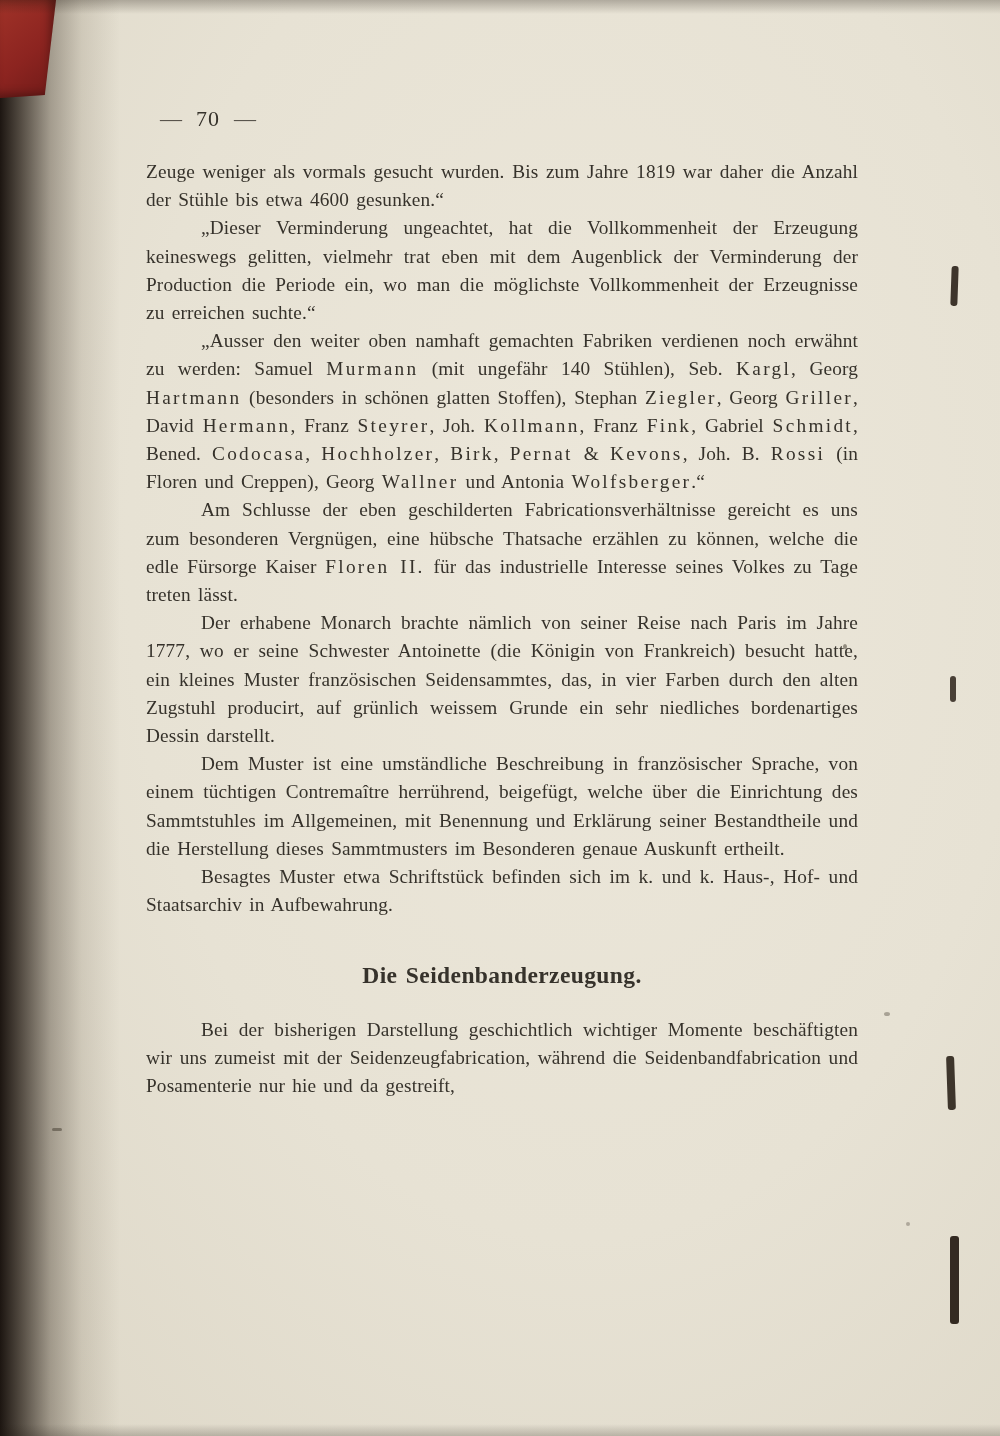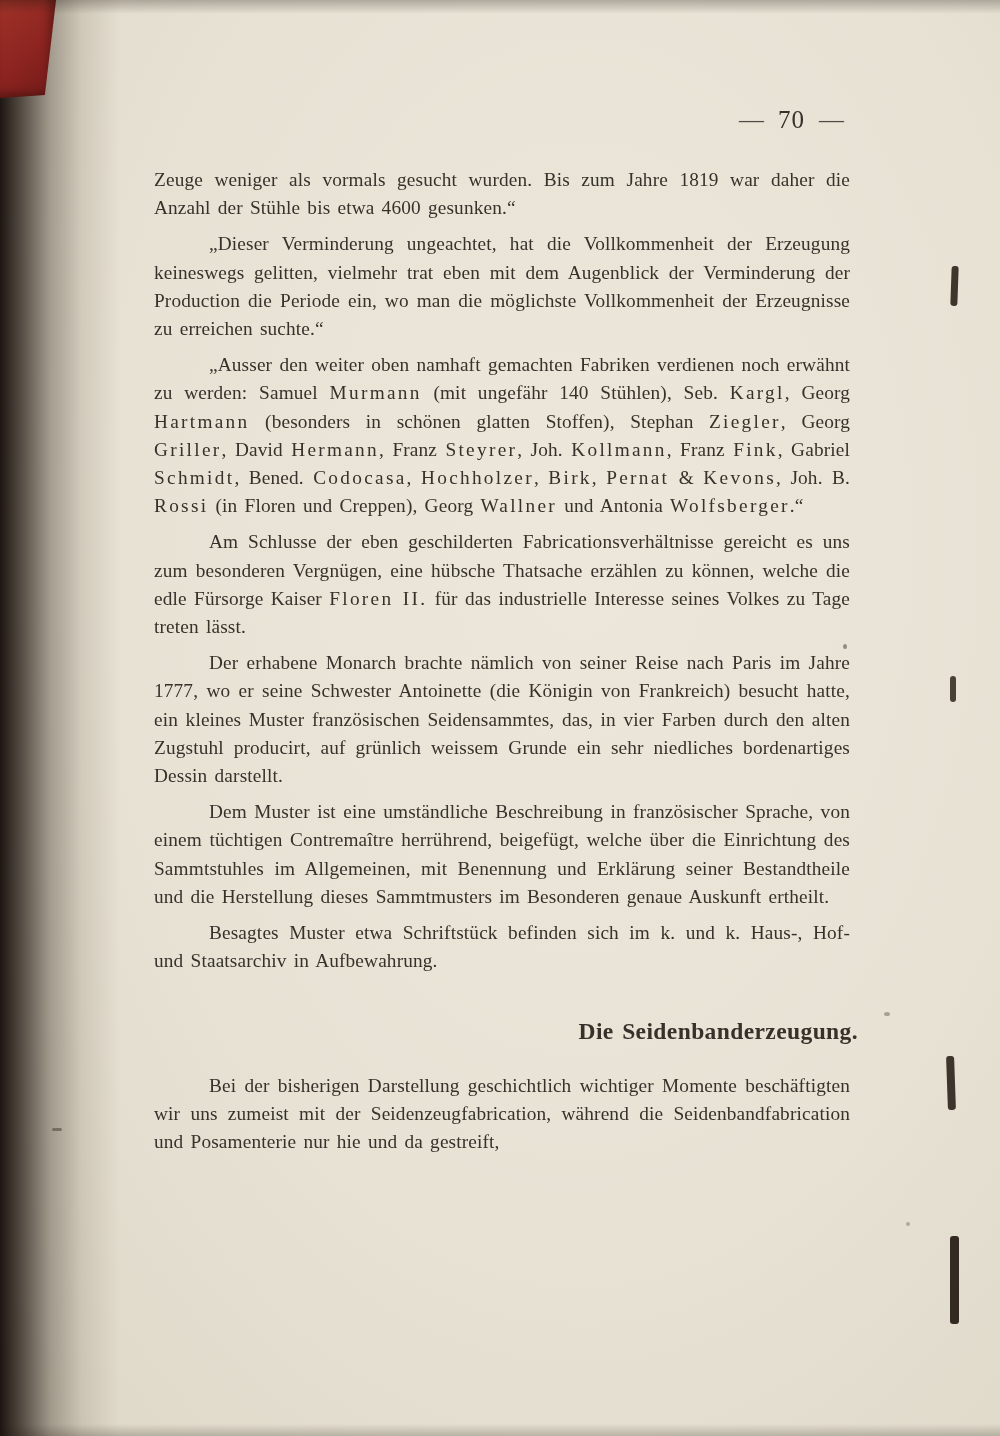--- a/index.html
+++ b/index.html
@@ -68,45 +68,45 @@
   .speck.s1 { left: 843px; top: 644px; width: 4px; height: 5px; opacity: .55; }
   .speck.s2 { left: 884px; top: 1012px; width: 6px; height: 4px; opacity: .4; }
   .speck.s3 { left: 52px;  top: 1128px; width: 10px; height: 3px; opacity: .55; border-radius: 2px; }
   .speck.s4 { left: 906px; top: 1222px; width: 4px; height: 4px; opacity: .35; }
 
   .page-number {
     position: absolute;
     top: 106px;
     left: 146px;
     width: 712px;
-    text-align: right;
-    font-size: 25px;
+    text-align: left;
+    font-size: 22px;
     color: var(--ink, #36322b);
   }
   .page-number .dash { letter-spacing: 0; padding: 0 14px; opacity: .85; }
   .page-number .num  { letter-spacing: 1px; }
 
   .text-body {
     position: absolute;
     left: 146px;
     top: 158px;
     width: 712px;
     font-size: 19.3px;
     line-height: 28.2px;
     text-align: justify;
     word-spacing: 2.2px;
     letter-spacing: 0.15px;
     hyphens: auto;
     -webkit-hyphens: auto;
   }
-  .para { margin: 8px; }
+  .para { margin: 0; }
   .para.indent { text-indent: 55px; }
   .sperr { letter-spacing: 2.3px; }
   .section-heading {
-    text-align: right;
+    text-align: center;
     font-size: 23.5px;
     font-weight: bold;
     letter-spacing: 0.4px;
     margin: 42px 0 26px 0;
     text-indent: 0;
   }
 </style>
 </head>
 <body>
 

